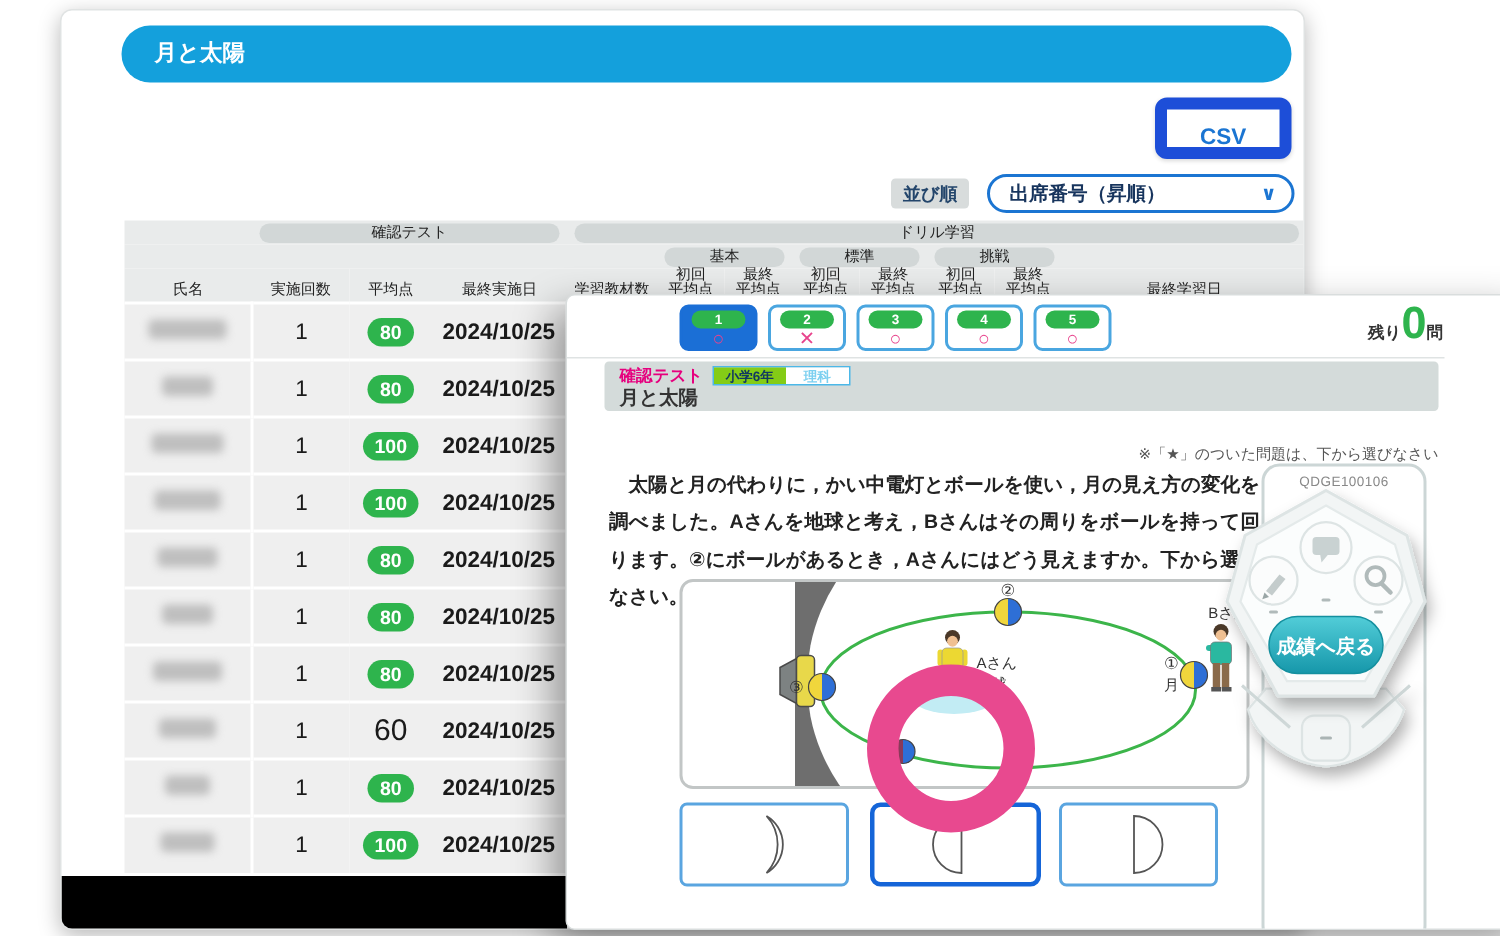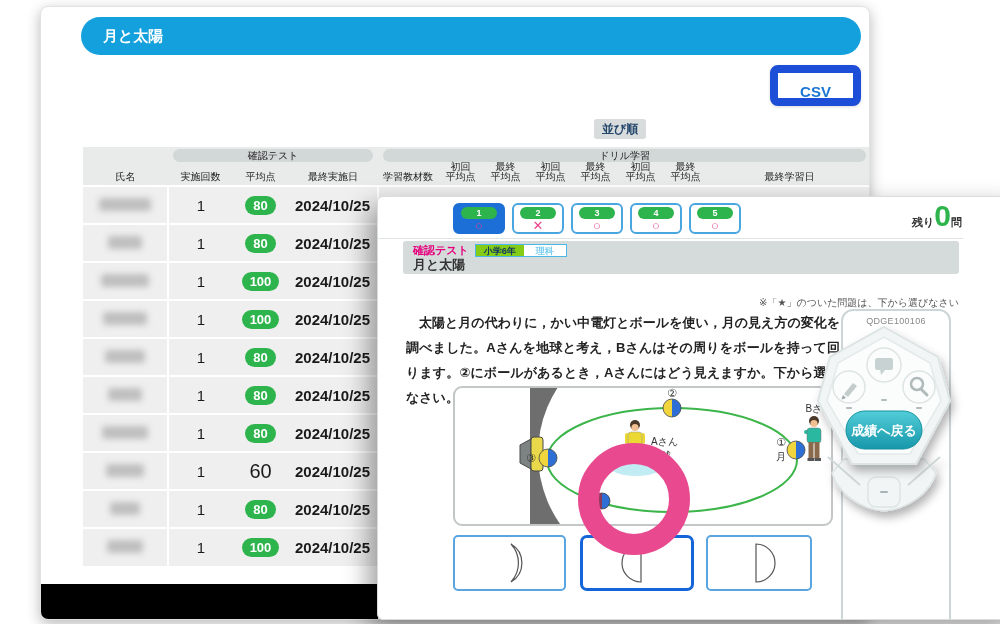--- a/index.html
+++ b/index.html
@@ -20,21 +20,21 @@
   .sort-label { position:absolute; left:553px; top:112px; height:20px; padding:0 8px;
     background:#d8dcdc; border-radius:3px; color:#23456b; font-size:12px; font-weight:bold; line-height:20px;text-align:center; }
   .sort-dd { position:absolute; left:617px; top:109px; width:205px; height:26px;
     background:#fff; border:2px solid #1b75d2; border-radius:13px; color:#17345d;
     font-size:13px; font-weight:bold; line-height:22px; padding-left:13px; cursor:pointer; }
   .sort-dd .chev { position:absolute; right:10px; top:0px; color:#1b75d2; font-size:13px; font-weight:bold; }
 
   table.score { position:absolute; left:42px; top:140px; width:788px; border-collapse:collapse; table-layout:fixed; }
   table.score td { padding:0; font-size:10px; color:#222; text-align:center; vertical-align:bottom; }
   tr.ghead td { height:16px; }
-  tr.chead td { height:19px; vertical-align:bottom; padding-bottom:2px; line-height:10px;font-family:Liberation Mono, monospace; }
+  tr.chead td { height:19px; vertical-align:bottom; padding-bottom:2px; line-height:10px; }
   .pill { display:block; margin:1px 5px; height:13px; line-height:13px; background:#d2d7d7; border-radius:8px; font-size:10px; color:#222; }
   tr.ghead, tr.chead { background:#e9ebeb; }
   tr.brow { background:#efefef; height:38px; }
   tr.brow td { border-top:2px solid #fff; font-size:15px; color:#1a1a1a; vertical-align:middle; }
   td.c-name { border-right:2px solid #fff; }
   td.c-date { border-right:2px solid #fff; font-weight:bold; }
   .blob { display:inline-block; height:13px; background:#8f8f8f; border-radius:3px; filter:blur(3px); opacity:.5; }
   .badge { display:inline-block; min-width:26px; padding:2px 8px; background:#2eb44d; border-radius:12px;
     color:#fff; font-size:13px; font-weight:bold; line-height:15px; }
   .plain-score { font-size:20px;text-align:center; }
@@ -92,20 +92,24 @@
 </style>
 </head>
 <body>
 
 <div class="stage">
 
   <div class="win-back">
     <div class="hdr-bar">月と太陽</div>
     <div class="csv-btn">CSV</div>
     <div class="sort-label">並び順</div>
+    <div class="sort-dd">
+      <span>出席番号（昇順）</span>
+      <span class="chev">∨</span>
+    </div>
 
     <table class="score">
       <colgroup>
         <col style="width:85px">
           <col style="width:65px">
           <col style="width:55px">
           <col style="width:90px">
         <col style="width:60px">
           <col style="width:45px">
           <col style="width:45px">
@@ -118,20 +122,35 @@
       <tbody>
           <tr class="ghead">
         <td></td>
         <td colspan="3">
               <span class="pill">確認テスト</span>
             </td>
         <td colspan="8">
               <span class="pill">ドリル学習</span>
             </td>
       </tr>
+      <tr class="ghead">
+        <td></td>
+            <td colspan="3"></td>
+            <td></td>
+        <td colspan="2">
+              <span class="pill">基本</span>
+            </td>
+        <td colspan="2">
+              <span class="pill">標準</span>
+            </td>
+        <td colspan="2">
+              <span class="pill">挑戦</span>
+            </td>
+        <td></td>
+      </tr>
       <tr class="chead">
         <td>氏名</td>
         <td>実施回数</td>
         <td>平均点</td>
         <td>最終実施日</td>
         <td>学習教材数</td>
         <td><span>初回</span><br><span>平均点</span></td>
         <td><span>最終</span><br><span>平均点</span></td>
         <td><span>初回</span><br><span>平均点</span></td>
         <td><span>最終</span><br><span>平均点</span></td>

